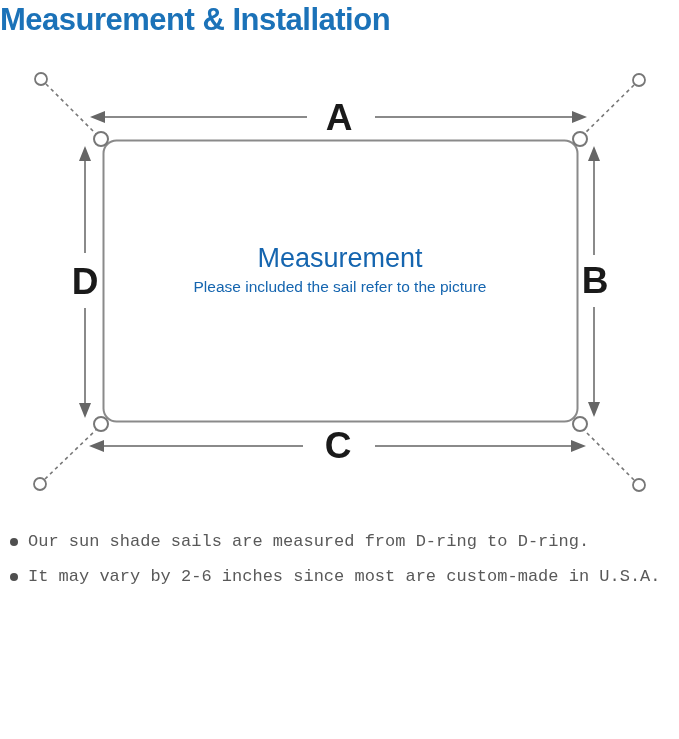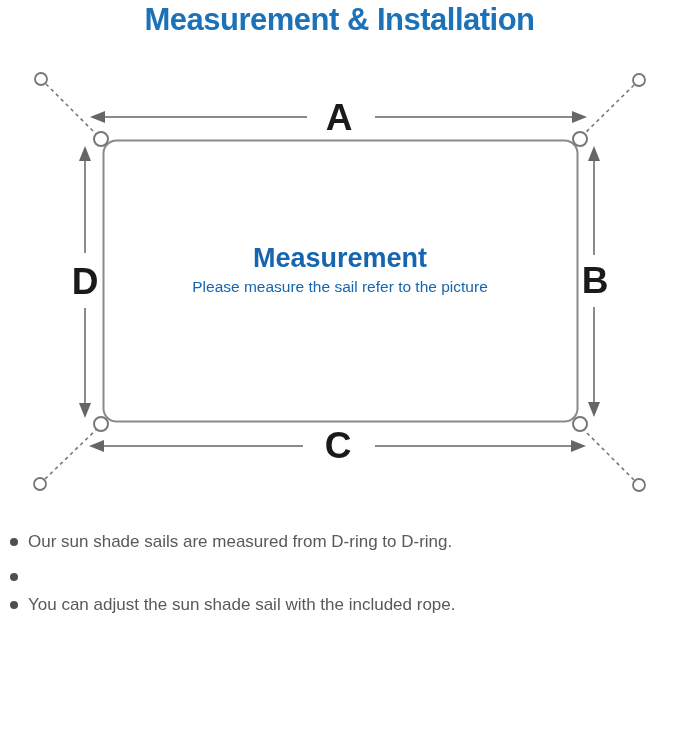--- a/index.html
+++ b/index.html
@@ -14,42 +14,41 @@
   html,body{background:#ffffff;}
   body{font-family:"Liberation Sans","DejaVu Sans",sans-serif;}
   .page{
     position:relative;
     width:679px;height:739px;
     background:#ffffff;
     overflow:hidden;
   }
   .main-title{
     position:absolute;top:2px;left:0;width:679px;
-    text-align:center;
     font-size:31px;font-weight:bold;
     color:var(--title-blue);
     letter-spacing:-0.5px;
   }
   .diagram{position:absolute;top:0;left:0;width:679px;height:515px;}
   .diagram svg{position:absolute;top:0;left:0;}
   .sail-outline{fill:#ffffff;stroke:var(--line-gray);stroke-width:2;}
   .rope{stroke:#777777;stroke-width:1.6;stroke-dasharray:3.5 3.5;fill:none;}
   .anchor{fill:#ffffff;stroke:#777777;stroke-width:1.8;}
   .dring{fill:#ffffff;stroke:#777777;stroke-width:2;}
   .dim{stroke:var(--line-gray);stroke-width:2;fill:none;}
   .arrow{fill:var(--arrow-gray);stroke:none;}
   .dimlabel{
     font-family:"Liberation Sans","DejaVu Sans",sans-serif;
     font-weight:bold;font-size:37px;
     fill:var(--label-black);
   }
   .center-title{
     position:absolute;top:243px;left:103px;width:474px;
     text-align:center;
-    font-size:27px;font-weight:bold;
+    font-size:27px;font-weight:normal;
     color:var(--center-blue);
   }
   .center-subtitle{
     position:absolute;top:278px;left:103px;width:474px;
     text-align:center;
     font-size:15.5px;
     color:var(--center-blue);
   }
   .notes{
     position:absolute;top:531px;left:10px;width:663px;
@@ -61,20 +60,21 @@
   }
   .bullet-dot{
     flex:0 0 auto;
     width:8px;height:8px;border-radius:50%;
     background:#4f4f4f;
     margin:7px 10px 0 0;
   }
   .note-text{
     font-size:17px;line-height:21.5px;
     color:var(--text-gray);
+    font-family:Liberation Mono, monospace;
   }
 </style>
 </head>
 <body>
 
 <div class="page">
 
   <h1 class="main-title">Measurement &amp; Installation</h1>
 
   <div class="diagram">
@@ -116,30 +116,27 @@
       <text class="dimlabel" x="85" y="294" text-anchor="middle">D</text>
 
       <line class="dim" x1="594" y1="160" x2="594" y2="255"></line>
       <line class="dim" x1="594" y1="307" x2="594" y2="403"></line>
       <path class="arrow" d="M594,146 L588,161 L600,161 Z"></path>
       <path class="arrow" d="M594,417 L588,402 L600,402 Z"></path>
       <text class="dimlabel" x="595" y="293" text-anchor="middle">B</text>
     </svg>
 
     <div class="center-title">Measurement</div>
-    <div class="center-subtitle">Please measure the sail refer to the picture</div>
+    <div class="center-subtitle">Please included the sail refer to the picture</div>
   </div>
 
   <ul class="notes">
     <li class="note-item">
       <span class="bullet-dot"></span>
       <span class="note-text">Our sun shade sails are measured from D-ring to D-ring.</span>
     </li>
     <li class="note-item">
       <span class="bullet-dot"></span>
-    </li>
-    <li class="note-item">
-      <span class="bullet-dot"></span>
-      <span class="note-text">You can adjust the sun shade sail with the included rope.</span>
+      <span class="note-text">It may vary by 2-6 inches since most are custom-made in U.S.A.</span>
     </li>
   </ul>
 
 </div>
 
 </body></html>

